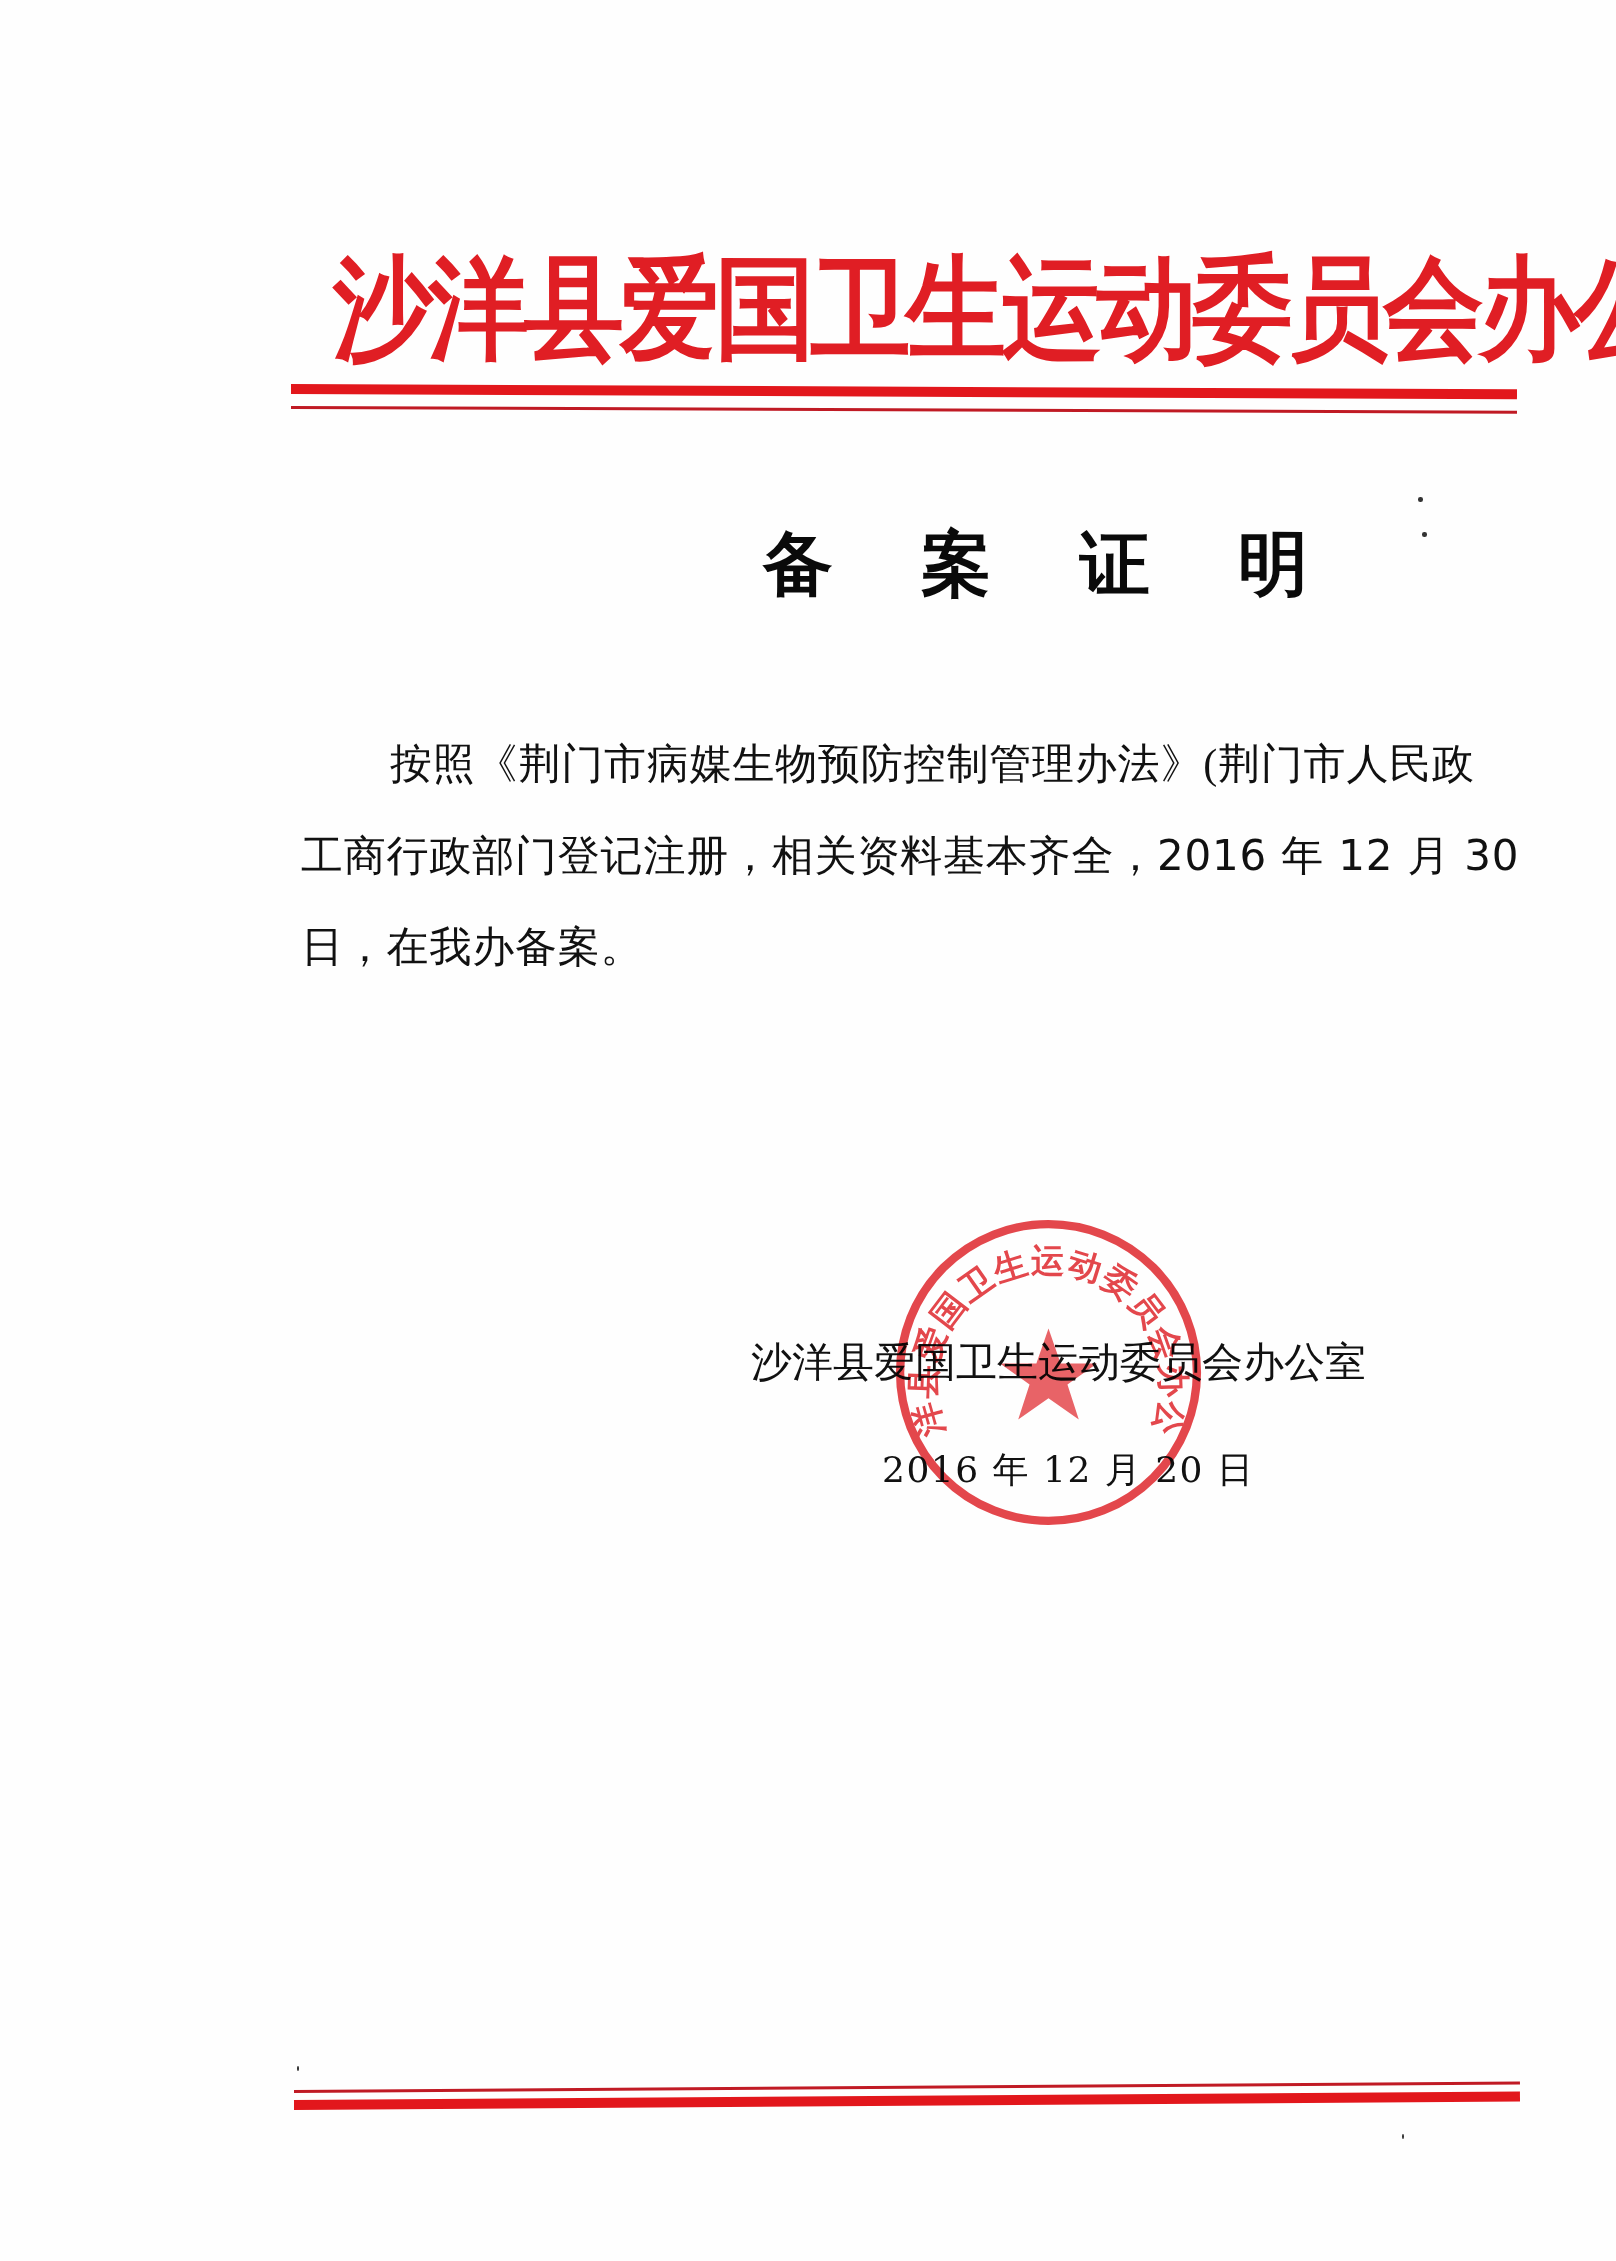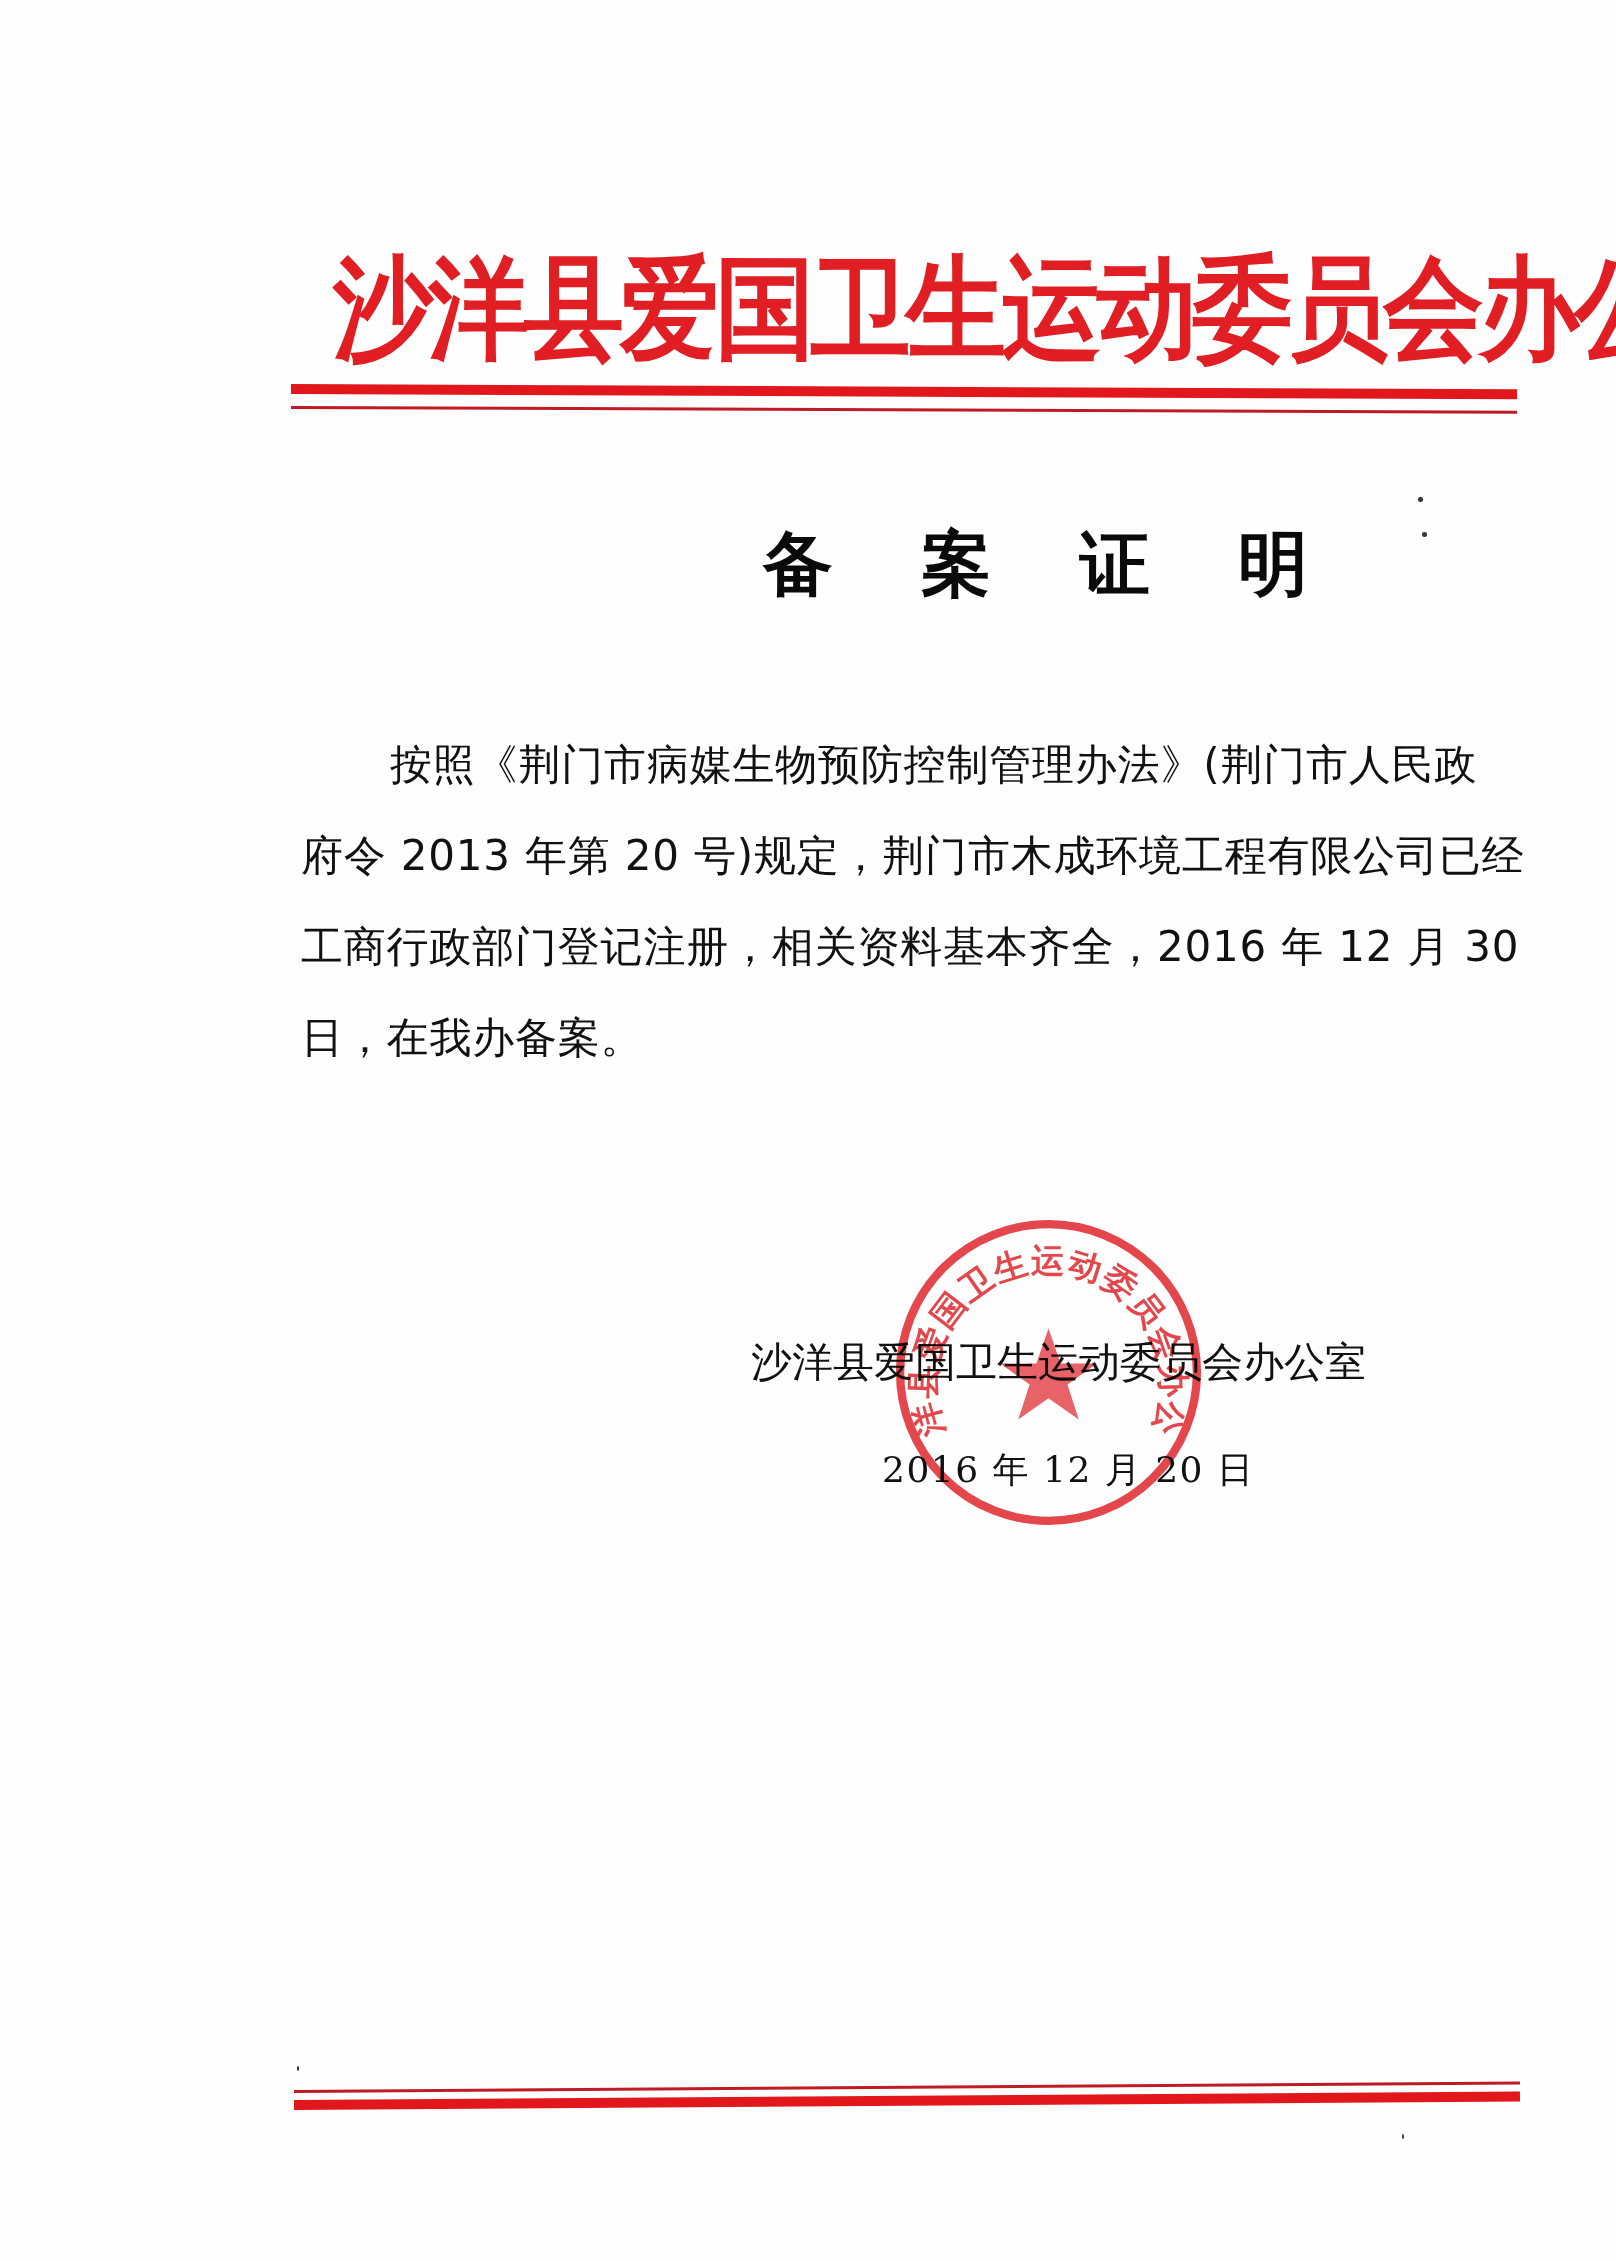--- a/index.html
+++ b/index.html
@@ -63,21 +63,21 @@
     font-size: 42px;
     color: #111111;
     line-height: 91px;
     letter-spacing: 0.8px;
   }
   .body-line {
     display: block;
     white-space: nowrap;
     height: 91px;
   }
-  .body-line.indent { padding-left: 89px; }
+  .body-line.indent { padding-left: 89px; font-family: Liberation Serif, serif; }
   .signature-org {
     position: absolute;
     left: 751px;
     top: 1336px;
     font-family: "DejaVu Serif", serif;
     font-size: 41px;
     color: #111111;
     white-space: nowrap;
     line-height: 53px;
     letter-spacing: 0px;
@@ -120,21 +120,20 @@
 
   <div class="letterhead-title">沙洋县爱国卫生运动委员会办公室</div>
 
   <div class="rule" style="left:291px; top:384px; width:1226px; height:9.8px; transform:rotate(0.25deg); transform-origin:left center;"></div>
   <div class="rule thin" style="left:291px; top:406px; width:1226px; height:3px; transform:rotate(0.22deg); transform-origin:left center;"></div>
 
   <div class="doc-title">备 案 证 明</div>
 
   <div class="body-text">
     <span class="body-line indent">按照《荆门市病媒生物预防控制管理办法》(荆门市人民政</span>
-    <span class="body-line">府令 2013 年第 20 号)规定，荆门市木成环境工程有限公司已经</span>
     <span class="body-line">工商行政部门登记注册，相关资料基本齐全，2016 年 12 月 30</span>
     <span class="body-line">日，在我办备案。</span>
   </div>
 
   <div class="signature-org">沙洋县爱国卫生运动委员会办公室</div>
   <div class="signature-date">2016 年 12 月 20 日</div>
 
   <svg class="stamp" viewBox="0 0 416 416" xmlns="http://www.w3.org/2000/svg">
     <defs>
       <path id="sealArc" d="M 78 300 A 150 150 0 1 1 338 300"></path>

